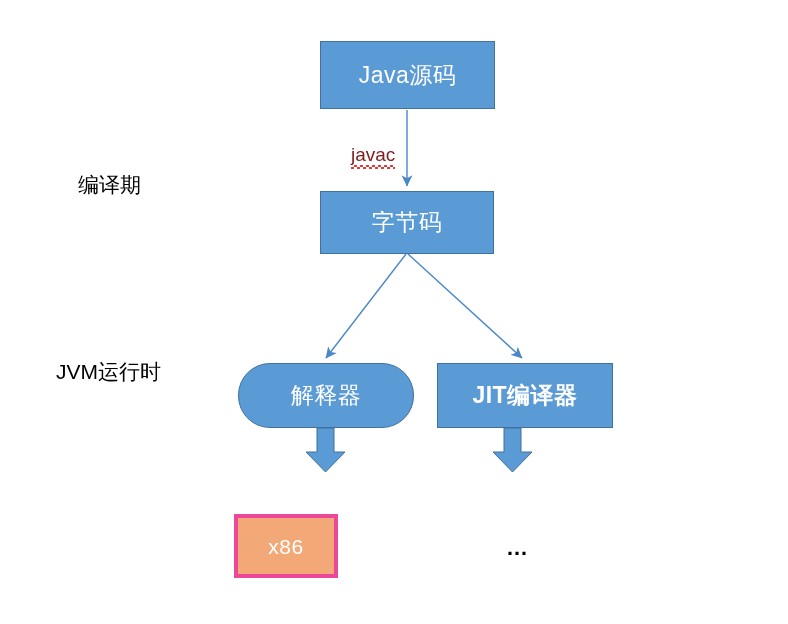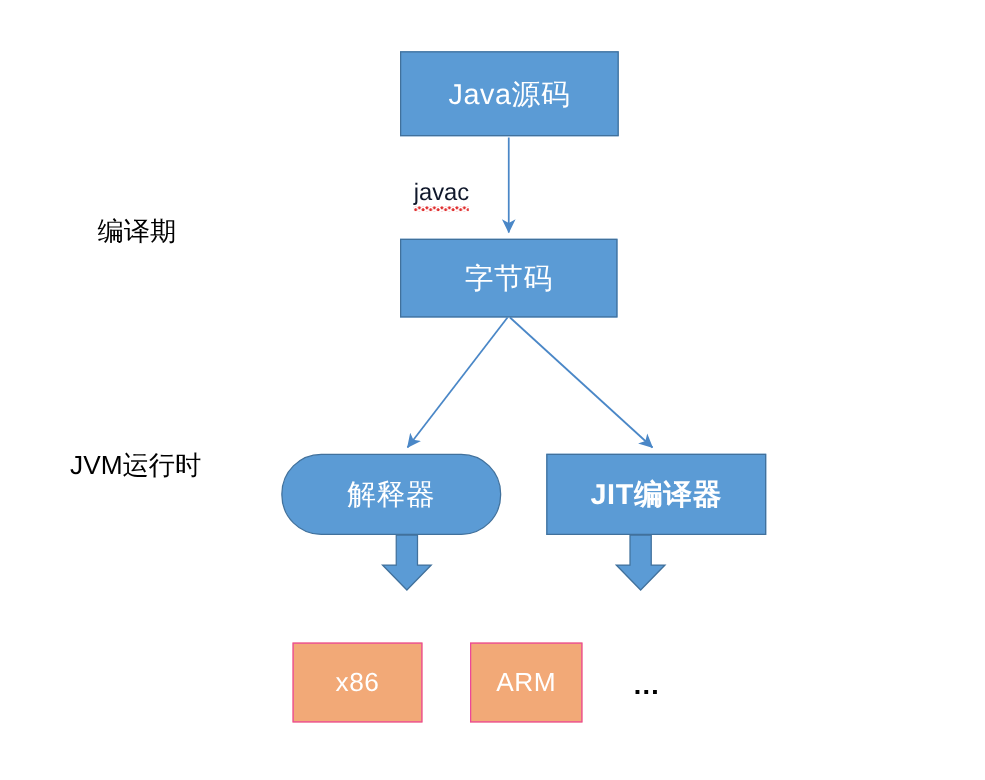--- a/index.html
+++ b/index.html
@@ -31,40 +31,41 @@
     letter-spacing: 0.5px;
     user-select: none;
   }
   .box.blue {
     background: #5B9BD5;
     border: 1px solid #41719C;
     font-size: 23px;
   }
   .box.orange {
     background: #F2A977;
-    border: 1px solid #ec4899;
+    border: 4px solid #ec4899;
     font-size: 21px;
   }
 
   
   .stage-label {
     position: absolute;
     color: #000000;
     font-size: 21px;
     white-space: nowrap;
     user-select: none;
   }
 
   
   .edge-label {
     position: absolute;
-    color: #0f172a;
+    color: #7f1d1d;
     font-size: 19px;
     white-space: nowrap;
     user-select: none;
+    margin-left: 20px;
   }
   .edge-label .squiggle {
     display: block;
     height: 4px;
     margin-top: -1px;
     background-image:
       radial-gradient(circle at 1.5px 3px, #e03030 1.1px, rgba(255,255,255,0) 1.3px),
       radial-gradient(circle at 4.5px 1px, #e03030 1.1px, rgba(255,255,255,0) 1.3px);
     background-size: 6px 4px;
     background-repeat: repeat-x;
@@ -150,23 +151,22 @@
 
   <div class="edge-label" style="left:331px; top:144px;">
     <span>javac</span>
     <span class="squiggle"></span>
   </div>
 
   <div class="box blue" style="left:320px; top:41px; width:175px; height:68px;">Java源码</div>
 
   <div class="box blue" style="left:320px; top:191px; width:174px; height:63px;">字节码</div>
 
-  <div class="box blue" style="left:225px; top:363px; width:176px; height:65px;border-radius:32px;">解释器</div>
+  <div class="box blue" style="left:238px; top:363px; width:176px; height:65px;border-radius:32px;">解释器</div>
 
   <div class="box blue" style="left:437px; top:363px; width:176px; height:65px;font-weight:bold;">JIT编译器</div>
 
   <div class="box orange" style="left:234px; top:514px; width:104px; height:64px;">x86</div>
 
-  <div class="box orange" style="left:376px; top:514px; width:90px; height:64px;">ARM</div>
 
   <div class="ellipsis" style="left:506px; top:535px;">…</div>
 
 </div>
 
 </body></html>

